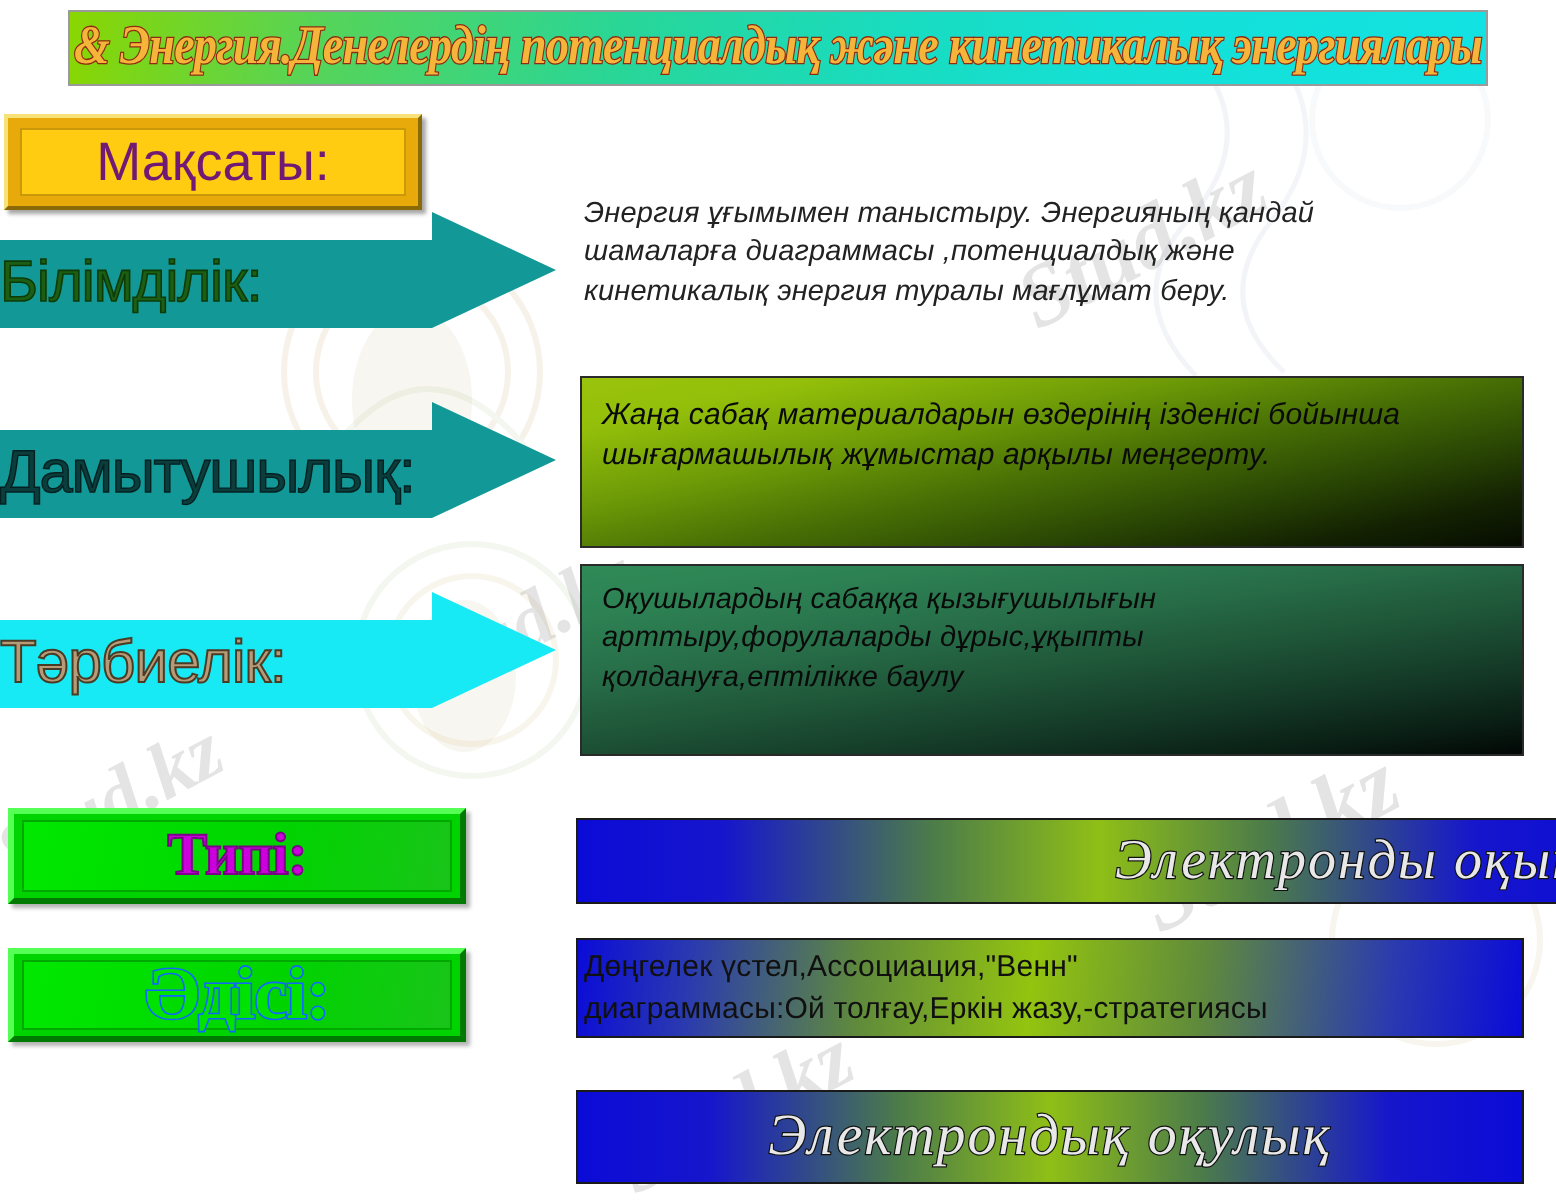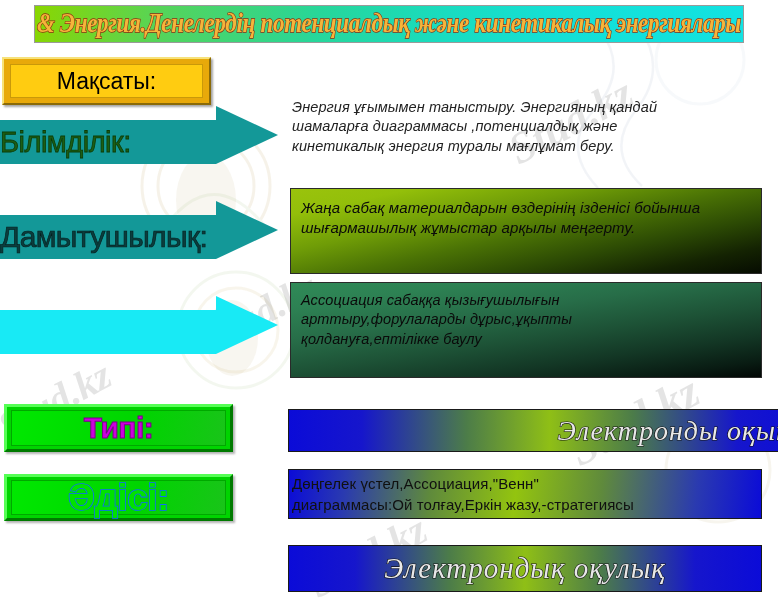--- a/index.html
+++ b/index.html
@@ -95,22 +95,22 @@
     left: 6px; top: 5px; right: 6px; bottom: 5px;
     background: #ffcc11;
     border: 1px solid #c9990a;
     box-sizing: border-box;
     display: flex;
     align-items: center;
     justify-content: center;
   }
   #goal-text {
     font-family: "Liberation Sans", sans-serif;
-    font-size: 23px;
-    color: #000000;
+    font-size: 27px;
+    color: #701a75;
     white-space: nowrap;
     line-height: 1;
   }
 
   
   .arrow-row {
     position: absolute;
     z-index: 6;
   }
   .arrow-row .shaft {
@@ -251,21 +251,21 @@
     position: absolute;
     left: 4px; top: 3px; right: 4px; bottom: 3px;
     background: linear-gradient(100deg,#00e800 0%, #00d400 60%, #19c419 100%);
     border: 1px solid #00a800;
     box-sizing: border-box;
     display: flex;
     align-items: center;
     justify-content: center;
   }
   .green-btn .glabel {
-    font-family: Liberation Sans, sans-serif;
+    font-family: Liberation Serif, serif;
     font-weight: bold;
     white-space: nowrap;
     line-height: 1;
   }
 
   #btn-tipi { left: 4px; top: 404px; width: 229px; height: 48px; }
   #btn-tipi .glabel {
     font-size: 30px;
     color: #cc00dd;
     -webkit-text-stroke: 1px #7a0088;
@@ -415,35 +415,36 @@
 
   <div class="arrow-row" id="arrow-damyt">
     <div class="shaft"></div>
     <div class="head"></div>
     <span class="label">Дамытушылық:</span>
   </div>
 
   <div class="arrow-row" id="arrow-tarbi">
     <div class="shaft"></div>
     <div class="head"></div>
+    <span class="label">Тәрбиелік:</span>
   </div>
 
   <div class="content-box" id="box-plain">
     <p>Энергия ұғымымен таныстыру. Энергияның қандай</p>
     <p>шамаларға диаграммасы ,потенциалдық және</p>
     <p>кинетикалық энергия туралы мағлұмат беру.</p>
   </div>
 
   <div class="content-box" id="box-green-yellow">
     <p>Жаңа сабақ материалдарын өздерінің ізденісі бойынша</p>
     <p>шығармашылық жұмыстар арқылы меңгерту.</p>
   </div>
 
   <div class="content-box" id="box-green-dark">
-    <p>Ассоциация сабаққа қызығушылығын</p>
+    <p>Оқушылардың сабаққа қызығушылығын</p>
     <p>арттыру,форулаларды дұрыс,ұқыпты</p>
     <p>қолдануға,ептілікке баулу</p>
   </div>
 
   <div class="green-btn" id="btn-tipi">
     <div class="ginner">
       <span class="glabel">Типі:</span>
     </div>
   </div>
 

